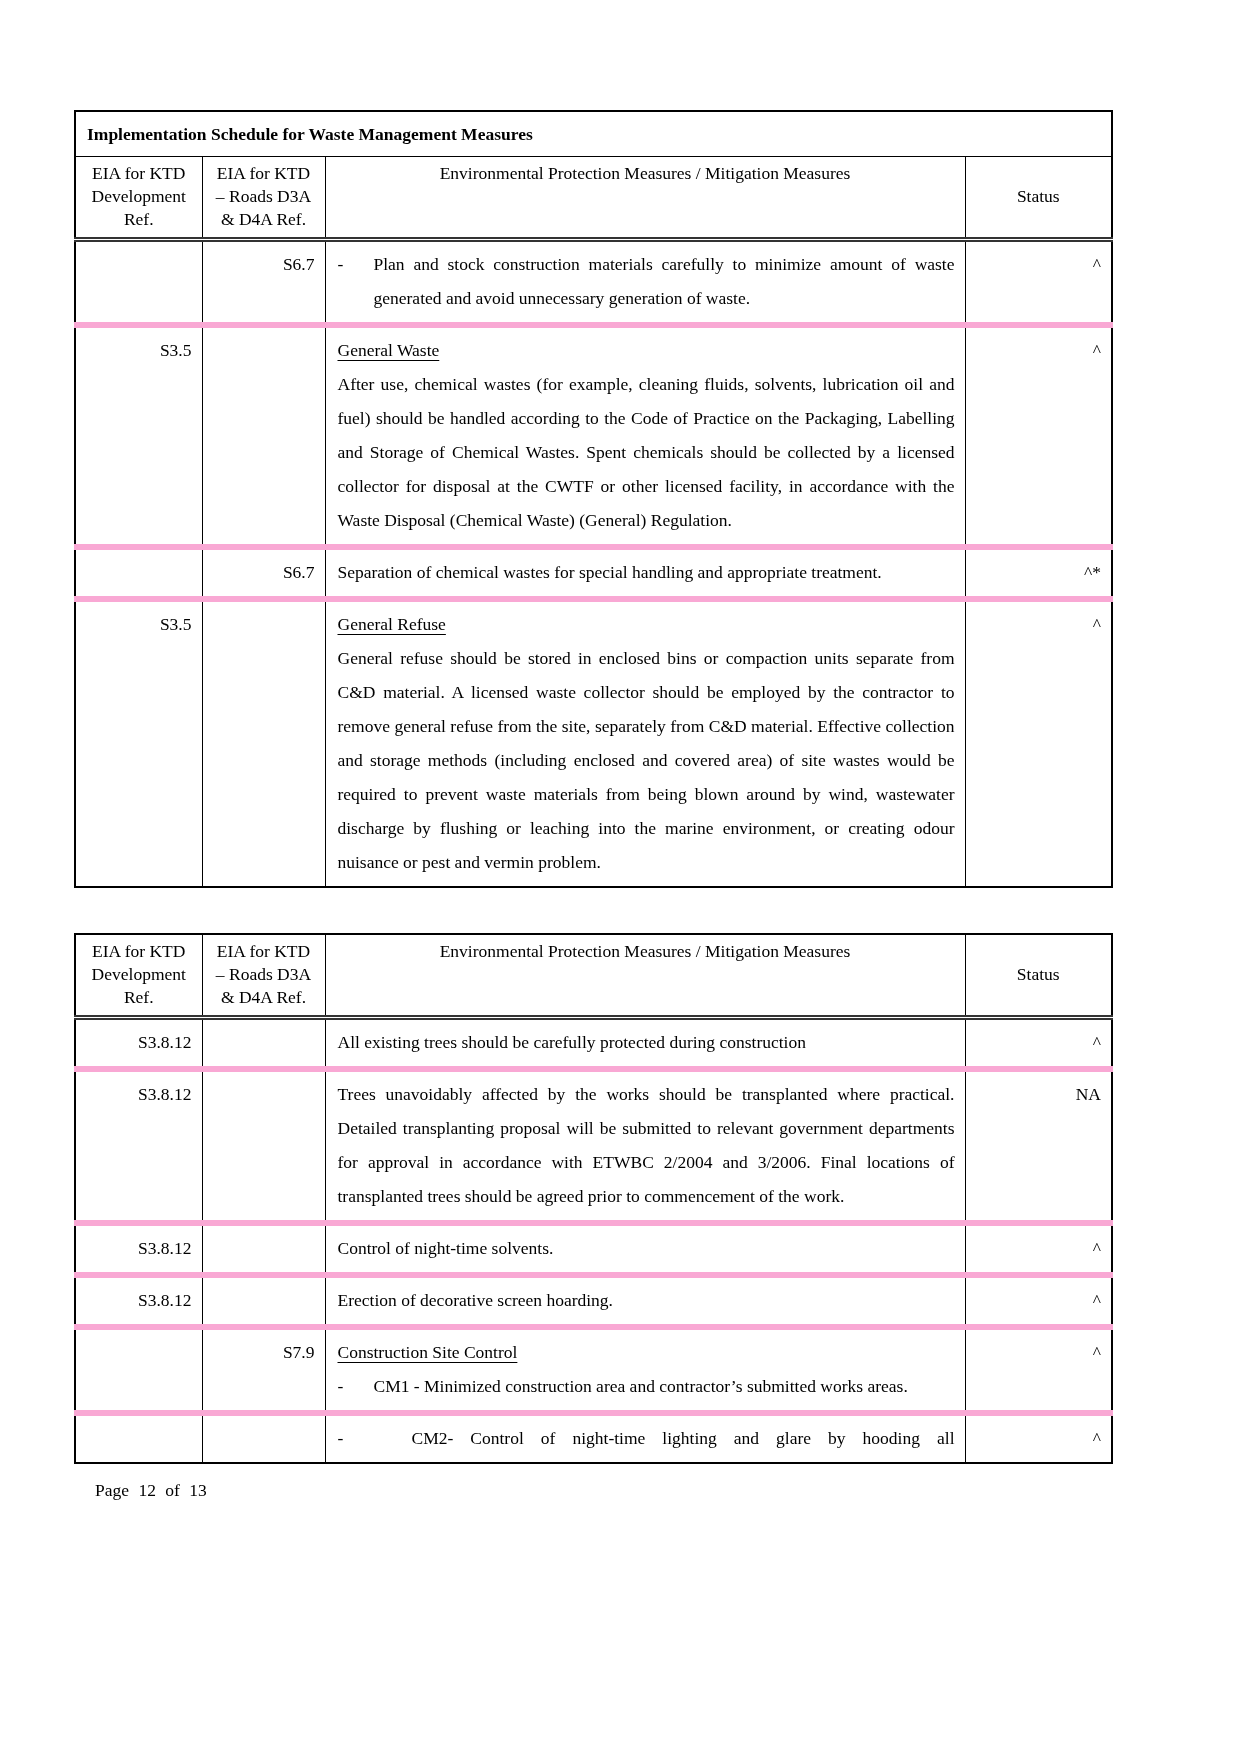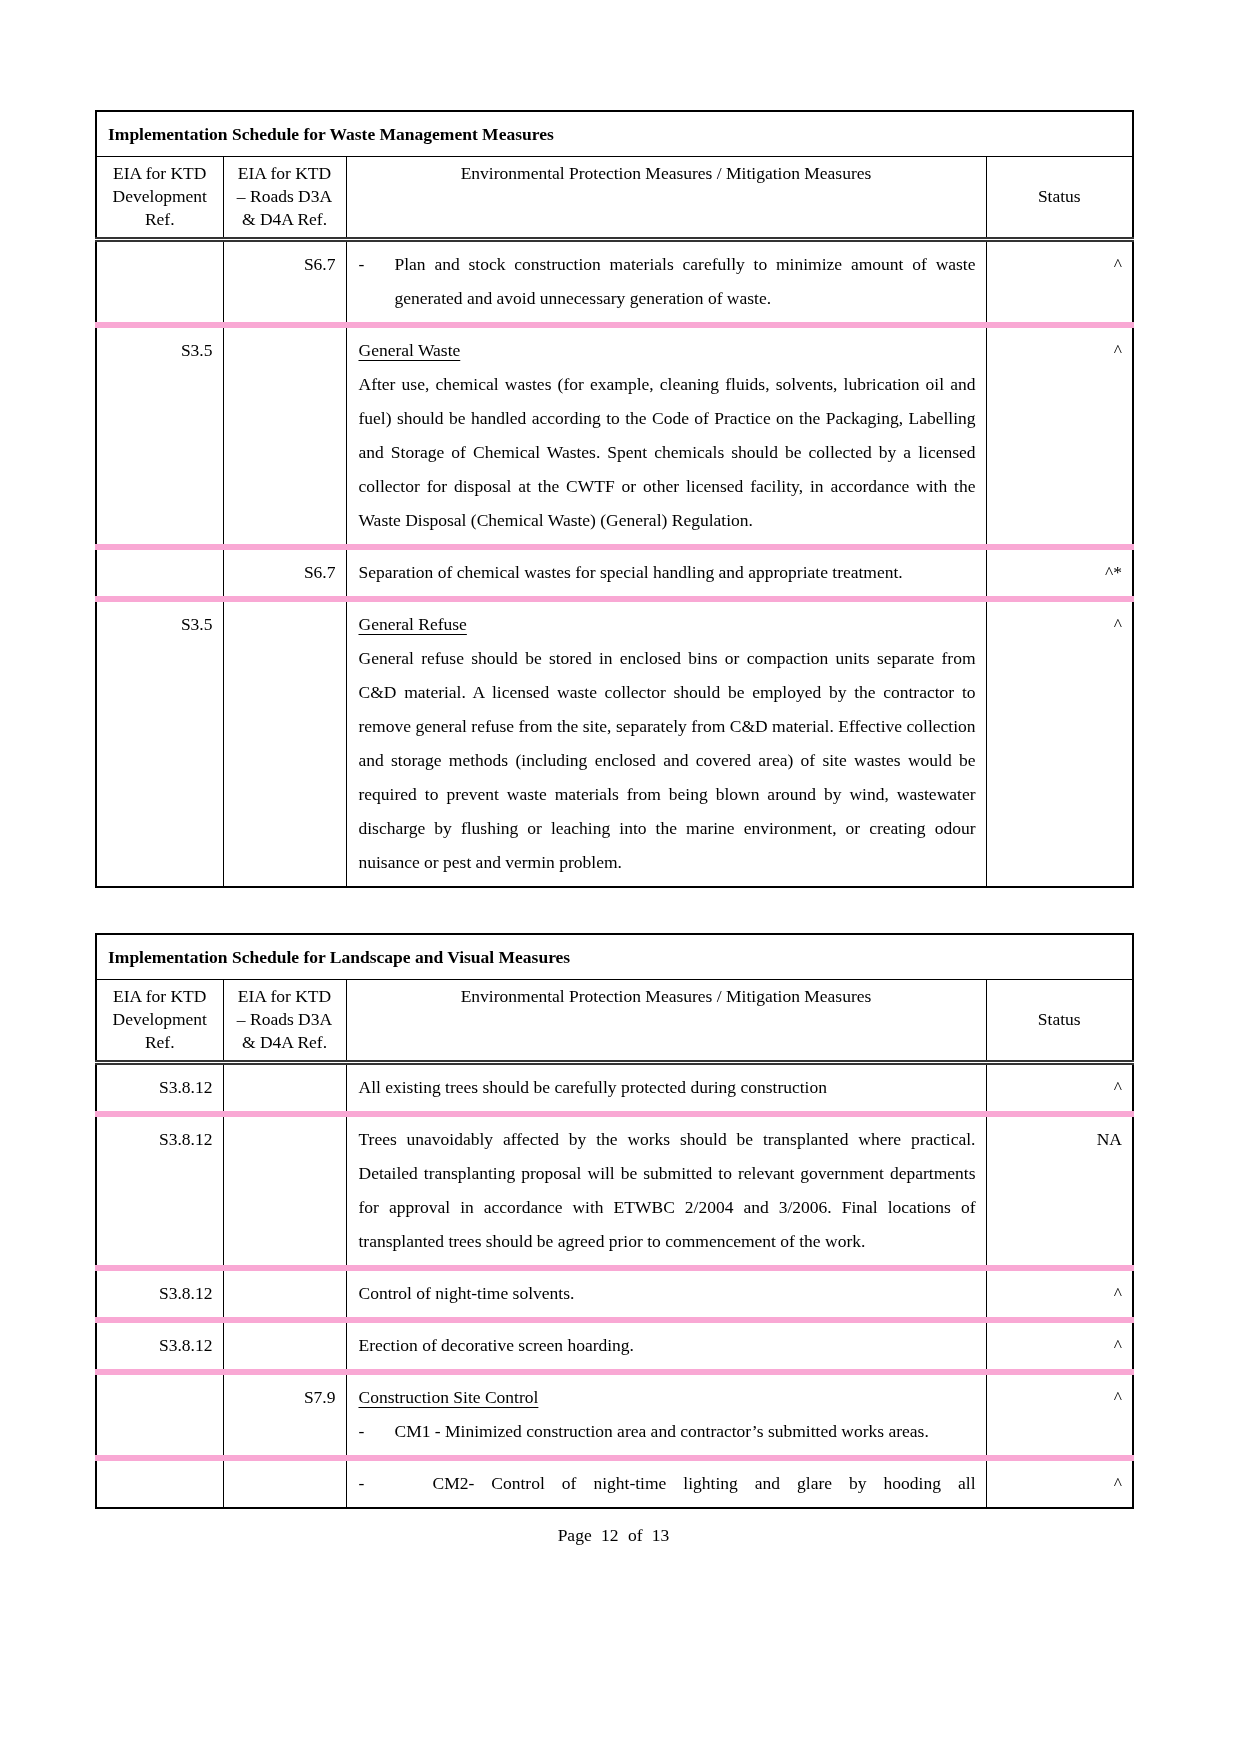--- a/index.html
+++ b/index.html
@@ -7,21 +7,21 @@
   body {
     width: 1240px;
     height: 1754px;
     overflow: hidden;
     font-family: "Liberation Serif", "DejaVu Serif", serif;
     color: #000;
     position: relative;
   }
   .page {
     padding-top: 110px;
-    padding-left: 95px;
+    padding-left: 74px;
     width: 988px;
   }
   table.doc-table {
     border-collapse: collapse;
     table-layout: fixed;
     width: 1037px;
     border: 2px solid #000;
     margin-bottom: 45px;
   }
   table.doc-table:last-of-type { margin-bottom: 0; }
@@ -59,21 +59,20 @@
   .ref-cell, .status-cell { text-align: right; }
   .status-cell { padding-left: 13px; }
   .m-heading { text-decoration: underline; text-underline-offset: 4px; }
   .m-para { text-align: justify; }
   .m-bullet { display: flex; text-align: justify; }
   .m-bullet .dash { flex: 0 0 36px; }
   .m-bullet .b-text { flex: 1 1 auto; text-align: justify; }
   .m-bullet.m-fill .b-text { text-align-last: justify; margin-left: 38px; }
   .footer {
     margin-top: 16px;
-    text-align: center;
     font-size: 17.5px;
     word-spacing: 5px;
     width: 1037px;
     margin-left: 95px;
   }
 </style>
 </head>
 <body>
 
 <div class="page">
@@ -142,23 +141,20 @@
       </table>
       <table class="doc-table">
         <colgroup>
           <col style="width: 127px;">
           <col style="width: 123px;">
           <col style="width: 640px;">
           <col style="width: 147px;">
         </colgroup>
         <thead>
           <tr>
-            <td colspan="4" class="tbl-title">Implementation Schedule for Landscape and Visual Measures</td>
-          </tr>
-          <tr>
             <th>EIA for KTD
 Development
 Ref.</th>
             <th>EIA for KTD
 – Roads D3A
 &amp; D4A Ref.</th>
             <th>Environmental Protection Measures / Mitigation Measures</th>
             <th class="status-h">Status</th>
           </tr>
         </thead>

